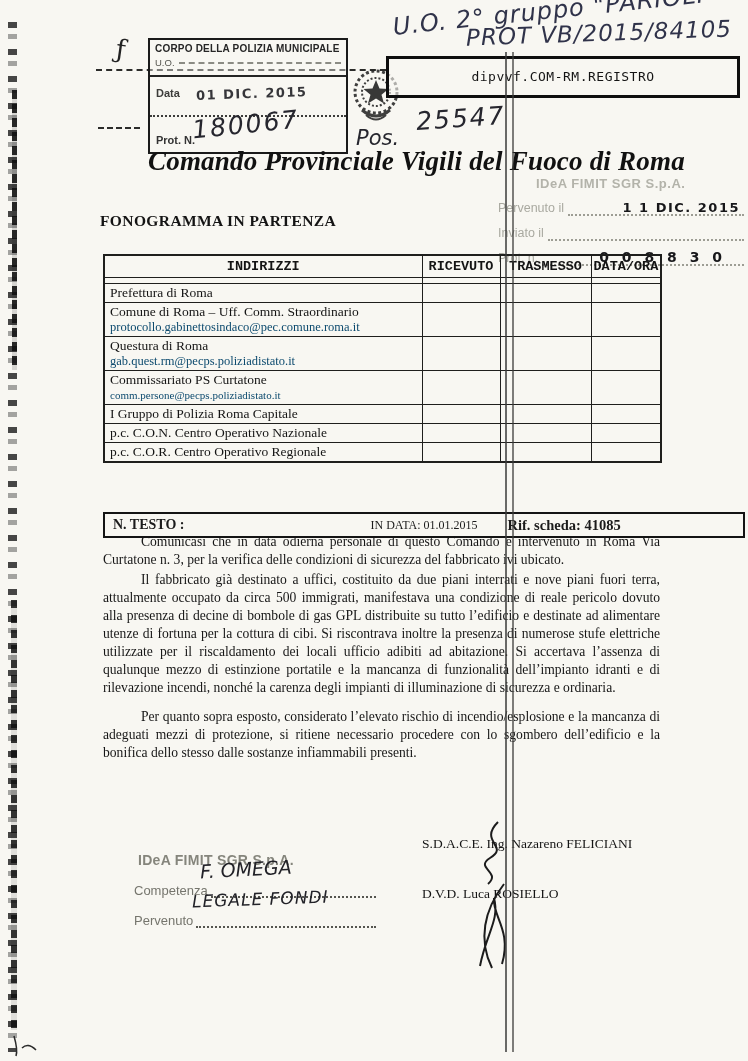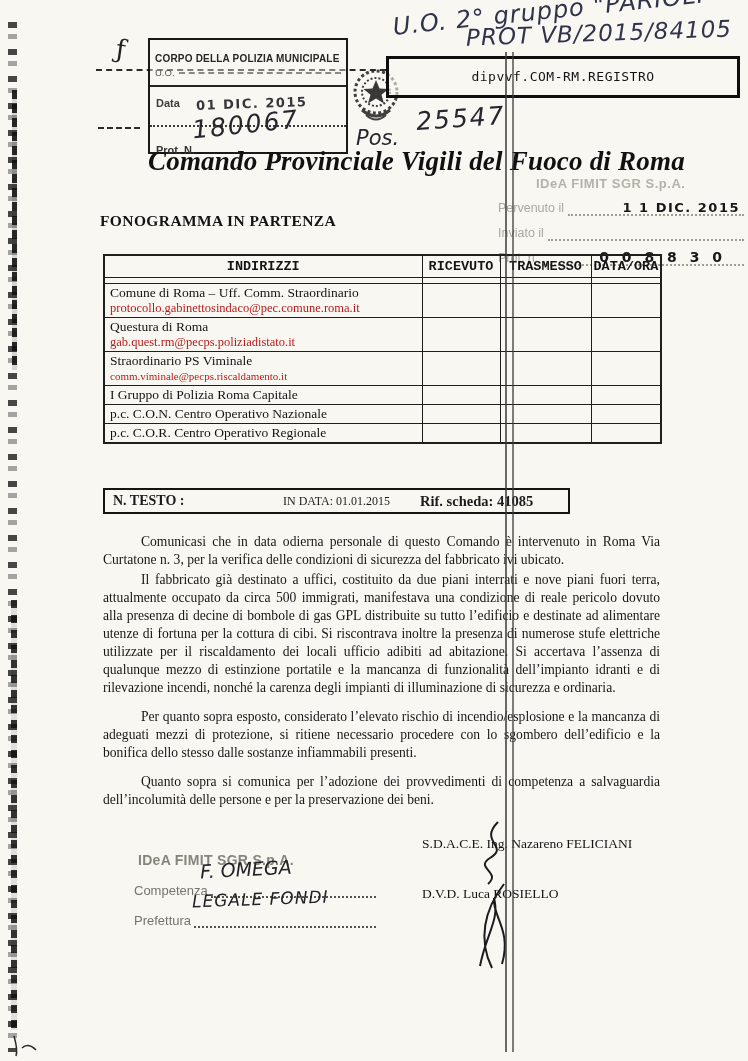--- a/index.html
+++ b/index.html
@@ -29,21 +29,21 @@
   #pos-number{left:416px; top:104px; font-size:25px; transform:rotate(-4deg); color:#26262e; letter-spacing:2px;}
   #competenza-hand{left:200px; top:858px; font-size:19px; transform:rotate(-3deg); color:#222228;}
   #conoscenza-hand{left:192px; top:889px; font-size:17px; transform:rotate(-2deg); color:#222228; letter-spacing:1px;}
   #pen-mark{position:absolute; left:116px; top:34px; font-size:26px; color:#222; transform:rotate(8deg); z-index:6; font-family:"DejaVu Serif", serif;}
   
   #registry-stamp{position:absolute; left:386px; top:56px; width:348px; height:36px; border:3px solid #0e0e0e;
     display:flex; flex-direction:column; justify-content:center; align-items:center; z-index:10; background:rgba(248,247,242,.6);}
   #registry-stamp div{font-family:"DejaVu Sans Mono", monospace; font-weight:normal; font-size:13px; line-height:16px; color:#141414; letter-spacing:.5px;}
   
   #municipal-stamp{position:absolute; left:148px; top:38px; width:196px; height:112px; border:2.5px solid #1a1a1a; z-index:6; background:rgba(248,247,242,.4);}
-  .ms-sec1{border-bottom:2px solid #242424; padding:13px 5px 2px 5px; height:30px;}
+  .ms-sec1{border-bottom:2px solid #242424; padding:3px 5px 2px 5px; height:30px;}
   .ms-title{font-family:"Liberation Sans", sans-serif; font-weight:bold; font-size:10px; letter-spacing:.2px; color:#262626; white-space:nowrap;}
   .ms-unit{font-family:"Liberation Sans", sans-serif; font-size:9.5px; color:#55554f; display:flex; align-items:center; gap:4px; margin-top:3px;}
   .ms-unit .fade-dash{flex:1; border-top:2px dashed #8b8b83; height:0;}
   .ms-sec2{position:relative; border-bottom:2px dotted #3c3c3a; height:38px;}
   .ms-date-label{position:absolute; left:6px; top:10px; font-family:"Liberation Sans", sans-serif; font-size:11px; color:#3c3c3a; font-weight:bold;}
   .ms-date-stamp{position:absolute; left:46px; top:9px; font-family:"DejaVu Sans", sans-serif; font-weight:bold; font-size:13px; letter-spacing:1.5px; color:#36363a; transform:rotate(-2deg);}
   .ms-sec3{position:relative; height:34px;}
   .ms-prot-label{position:absolute; left:6px; bottom:5px; font-family:"Liberation Sans", sans-serif; font-size:11px; color:#333; font-weight:bold;}
   
   #emblem{position:absolute; left:350px; top:60px; z-index:4; opacity:.88;}
@@ -60,24 +60,24 @@
   .rs-value.digits{letter-spacing:4px; font-size:14px; right:18px;}
   
   #addr-table{position:absolute; left:103px; top:254px; z-index:8;}
   table{border-collapse:collapse; table-layout:fixed; width:557px; background:transparent;}
   table, th, td{border:1.6px solid #1f1f1d;}
   table{border-width:2.5px;}
   th{font-size:13.5px; font-weight:bold; padding:3px 2px; color:#141414;font-family:Liberation Mono, monospace;}
   td{padding:1px 5px; vertical-align:middle;}
   tr.spacer td{height:5px; padding:0;}
   .addr-name{font-size:13.5px; line-height:16px; color:#141414;}
-  .addr-email{font-size:12.5px; line-height:15px; color:#b91c1c;}
+  .addr-email{font-size:12.5px; line-height:15px; color:#0c4a6e;}
   .addr-email.small{font-size:11px;}
   
-  #testo-bar{position:absolute; left:103px; top:488px; width:467px; height:26px; border:2.5px solid #141414; z-index:8;
+  #testo-bar{position:absolute; left:103px; top:512px; width:642px; height:26px; border:2.5px solid #141414; z-index:8;
     display:grid; grid-template-columns:1fr auto 1fr; align-items:center; padding:0 8px; box-sizing:border-box; background:rgba(248,247,242,.5);}
   #testo-bar .t1{font-size:14px; font-weight:bold;}
   #testo-bar .t2{font-size:12px; font-weight:normal;}
   #testo-bar .t3{font-size:14.5px; font-weight:bold; padding-left:30px;}
   
   #body-text{position:absolute; left:103px; top:533px; width:557px; z-index:8; font-size:13.6px; line-height:18px; text-align:justify; color:#161616;}
   #body-text p{margin:0; text-indent:38px;}
   #body-text p + p{margin-top:2px;}
   #body-text p.gap{margin-top:11px;}
   
@@ -183,42 +183,50 @@
           <th>DATA/ORA</th>
         </tr>
       </thead>
       <tbody>
         <tr class="spacer">
             <td></td>
             <td></td>
             <td></td>
             <td></td>
           </tr>
+      <tr>
+            <td>
+              <div class="addr-name">Prefettura di Roma</div>
+            </td>
+            <td></td>
+            <td></td>
+            <td></td>
+          </tr>
           <tr>
             <td>
               <div class="addr-name">Comune di Roma – Uff. Comm. Straordinario</div>
               <div class="addr-email">protocollo.gabinettosindaco@pec.comune.roma.it</div>
             </td>
             <td></td>
             <td></td>
             <td></td>
           </tr>
           <tr>
             <td>
               <div class="addr-name">Questura di Roma</div>
               <div class="addr-email">gab.quest.rm@pecps.poliziadistato.it</div>
             </td>
             <td></td>
             <td></td>
             <td></td>
           </tr>
           <tr>
             <td>
-              <div class="addr-name">Straordinario PS Viminale</div>
-              <div class="addr-email small">comm.viminale@pecps.riscaldamento.it</div>
+              <div class="addr-name">Commissariato PS Curtatone</div>
+              <div class="addr-email small">comm.persone@pecps.poliziadistato.it</div>
             </td>
             <td></td>
             <td></td>
             <td></td>
           </tr>
           <tr>
             <td>
               <div class="addr-name">I Gruppo di Polizia Roma Capitale</div>
             </td>
             <td></td>
@@ -248,39 +256,38 @@
   <div id="testo-bar">
     <span class="t1">N. TESTO :</span>
     <span class="t2">IN DATA: 01.01.2015</span>
     <span class="t3">Rif. scheda: 41085</span>
   </div>
 
   <div id="body-text">
     <p>Comunicasi che in data odierna personale di questo Comando è intervenuto in Roma Via Curtatone n. 3, per la verifica delle condizioni di sicurezza del fabbricato ivi ubicato.</p>
     <p>Il fabbricato già destinato a uffici, costituito da due piani interrati e nove piani fuori terra, attualmente occupato da circa 500 immigrati, manifestava una condizione di reale pericolo dovuto alla presenza di decine di bombole di gas GPL distribuite su tutto l’edificio e destinate ad alimentare utenze di fortuna per la cottura di cibi. Si riscontrava inoltre la presenza di numerose stufe elettriche utilizzate per il riscaldamento dei locali ufficio adibiti ad abitazione. Si accertava l’assenza di qualunque mezzo di estinzione portatile e la mancanza di funzionalità dell’impianto idranti e di rilevazione incendi, nonché la carenza degli impianti di illuminazione di sicurezza e ordinaria.</p>
     <p class="gap">Per quanto sopra esposto, considerato l’elevato rischio di incendio/esplosione e la mancanza di adeguati mezzi di protezione, si ritiene necessario procedere con lo sgombero dell’edificio e la bonifica dello stesso dalle sostanze infiammabili presenti.</p>
-    <p class="gap">Quanto sopra si comunica per l’adozione dei provvedimenti di competenza a salvaguardia dell’incolumità delle persone e per la preservazione dei beni.</p>
   </div>
 
   <div class="sig" id="sig1">S.D.A.C.E. Ing. Nazareno FELICIANI</div>
   <div class="sig" id="sig2">D.V.D. Luca ROSIELLO</div>
   <svg class="scrawl" style="left:468px; top:818px;" width="55" height="70">
     <path d="M30,4 C10,24 42,28 22,40 C6,50 34,54 20,66" stroke="#1c1c1c" stroke-width="2" fill="none"></path>
   </svg>
   <svg class="scrawl" style="left:462px; top:878px;" width="65" height="95">
     <path d="M42,6 C22,32 16,62 30,90 M18,88 C24,56 38,42 32,20 C30,38 50,52 40,86" stroke="#1c1c1c" stroke-width="2" fill="none"></path>
   </svg>
 
   <div id="routing-stamp">
     <div class="rt-company">IDeA FIMIT SGR S.p.A.</div>
     <div class="rt-row">
       <span class="rt-label">Competenza</span>
       <span class="rt-dots"></span>
     </div>
     <div class="rt-row">
-      <span class="rt-label">Prefettura</span>
+      <span class="rt-label">Pervenuto</span>
       <span class="rt-dots"></span>
     </div>
   </div>
   <div class="hand" id="competenza-hand">F. OMEGA</div>
   <div class="hand" id="conoscenza-hand">LEGALE FONDI</div>
 
 </div>
 
 </body></html>

